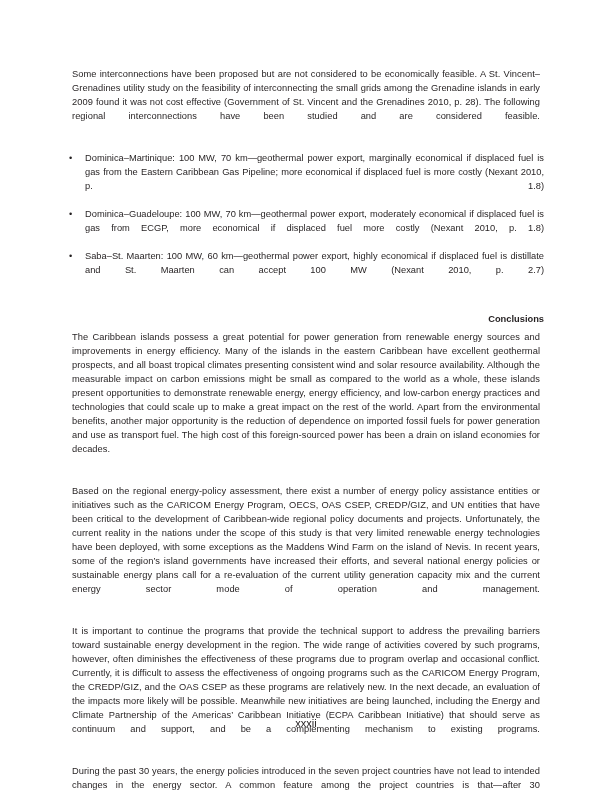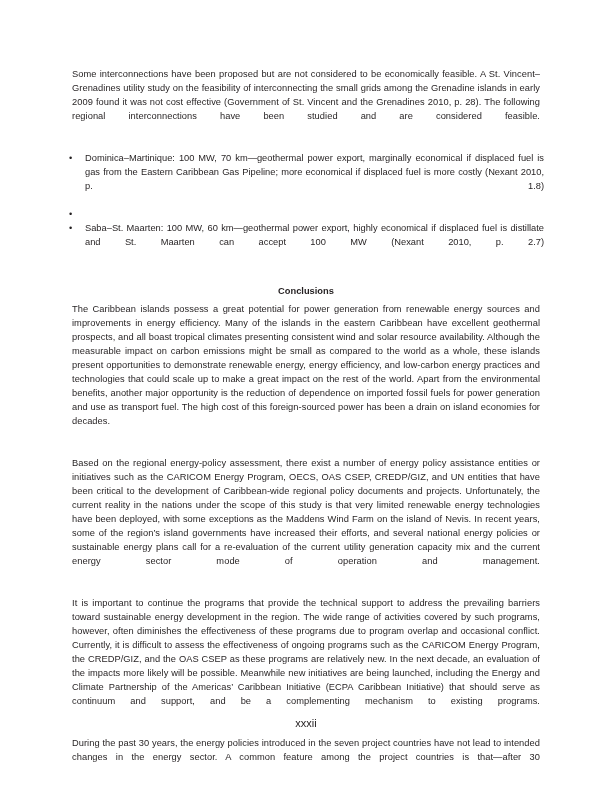--- a/index.html
+++ b/index.html
@@ -33,21 +33,21 @@
     letter-spacing: 0.005em;
   }
   p.body-para.gap-after {
     margin-bottom: 14px;
   }
   h2.section-heading {
     margin: 0;
     font-size: 9.3px;
     line-height: 14px;
     font-weight: bold;
-    text-align: center;
+    text-align: right;
     color: #231f20;
   }
   ul.bullet-list {
     margin: 0;
     padding: 0;
     list-style: none;
   }
   ul.bullet-list li {
     position: relative;
     padding-left: 17px;
@@ -93,20 +93,21 @@
 
     <p class="body-para gap-after">Some interconnections have been proposed but are not considered to be economically feasible. A St. Vincent–Grenadines utility study on the feasibility of interconnecting the small grids among the Grenadine islands in early 2009 found it was not cost effective (Government of St. Vincent and the Grenadines 2010, p. 28). The following regional interconnections have been studied and are considered feasible.</p>
 
     <ul class="bullet-list">
       <li>
         <span class="bullet-marker">•</span>
         <span>Dominica–Martinique: 100 MW, 70 km—geothermal power export, marginally economical if displaced fuel is gas from the Eastern Caribbean Gas Pipeline; more economical if displaced fuel is more costly (Nexant 2010, p. 1.8)</span>
       </li>
       <li>
         <span class="bullet-marker">•</span>
+        <span>Dominica–Guadeloupe: 100 MW, 70 km—geothermal power export, moderately economical if displaced fuel is gas from ECGP, more economical if displaced fuel more costly (Nexant 2010, p. 1.8)</span>
       </li>
       <li>
         <span class="bullet-marker">•</span>
         <span>Saba–St. Maarten: 100 MW, 60 km—geothermal power export, highly economical if displaced fuel is distillate and St. Maarten can accept 100 MW (Nexant 2010, p. 2.7)</span>
       </li>
     </ul>
 
     <div style="height:21px"></div>
 
     <h2 class="section-heading">Conclusions</h2>

